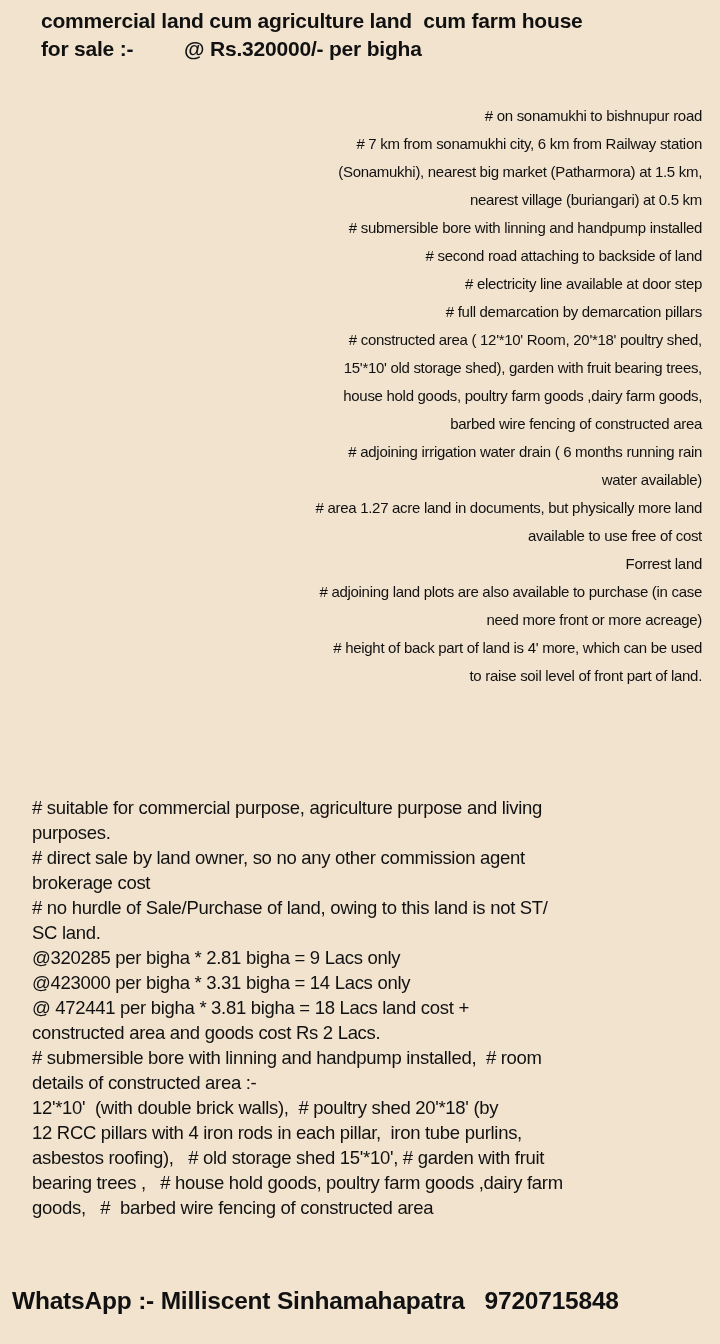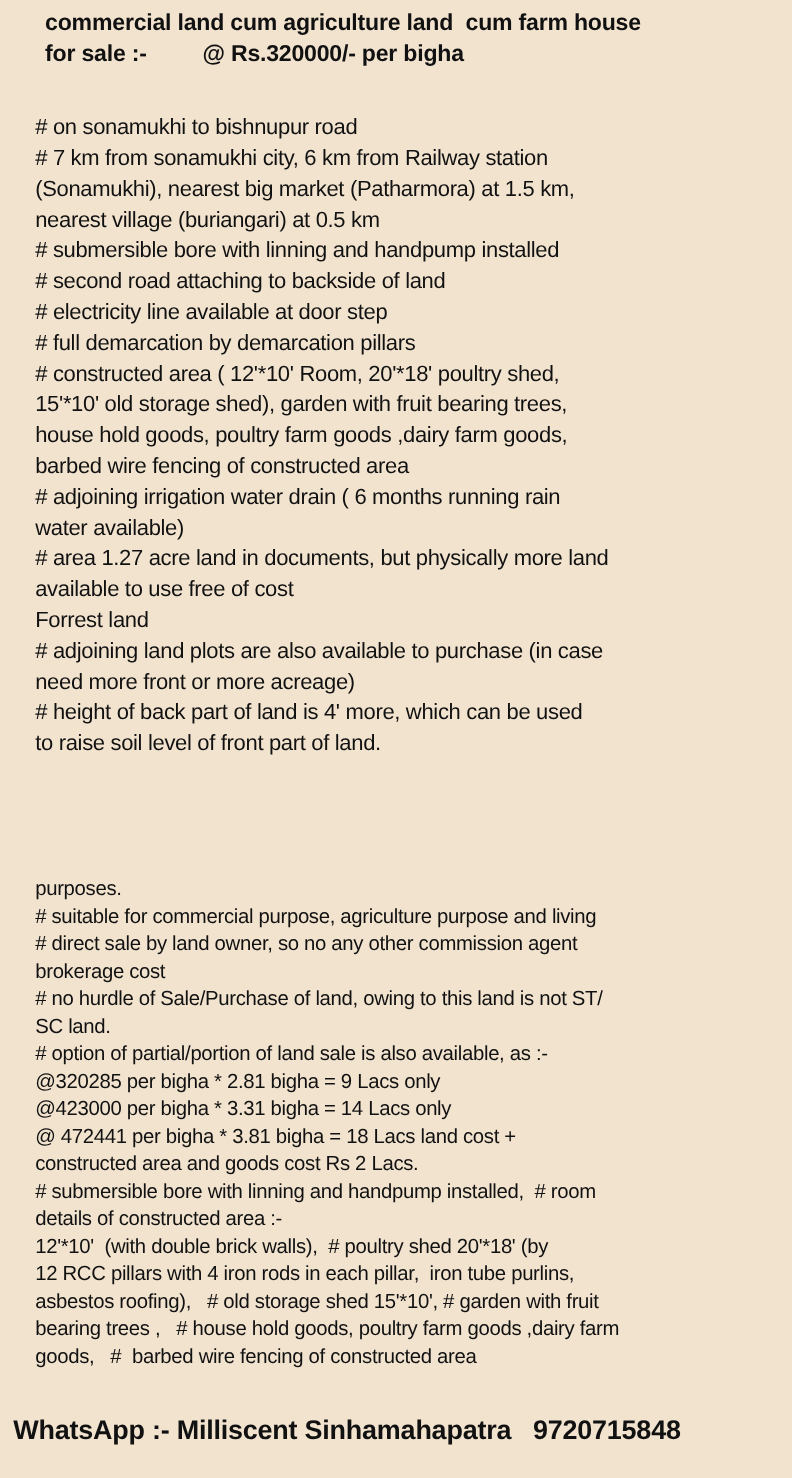--- a/index.html
+++ b/index.html
@@ -24,23 +24,24 @@
       font-size: 21px;
       line-height: 28px;
       letter-spacing: -0.2px;
     }
     .title .line { display: block; white-space: pre; }
     .section1 {
       position: absolute;
       left: 32px;
       top: 102px;
       width: 670px;
-      font-size: 20px;
+      font-size: 15px;
       line-height: 28px;
       letter-spacing: -0.3px;
+      text-align: right;
     }
     .section1 .line, .section2 .line { display: block; white-space: pre; }
     .section2 {
       position: absolute;
       left: 32px;
       top: 795px;
       width: 670px;
       font-size: 18.5px;
       line-height: 25px;
       letter-spacing: -0.3px;
@@ -83,27 +84,26 @@
   <span class="line"># area 1.27 acre land in documents, but physically more land</span>
   <span class="line">available to use free of cost</span>
   <span class="line">Forrest land</span>
   <span class="line"># adjoining land plots are also available to purchase (in case</span>
   <span class="line">need more front or more acreage)</span>
   <span class="line"># height of back part of land is 4' more, which can be used</span>
   <span class="line">to raise soil level of front part of land.</span>
 </div>
 
 <div class="section2">
+  <span class="line"># suitable for commercial purpose, agriculture purpose and living</span>
   <span class="line">purposes.</span>
-  <span class="line"># suitable for commercial purpose, agriculture purpose and living</span>
   <span class="line"># direct sale by land owner, so no any other commission agent</span>
   <span class="line">brokerage cost</span>
   <span class="line"># no hurdle of Sale/Purchase of land, owing to this land is not ST/</span>
   <span class="line">SC land.</span>
-  <span class="line"># option of partial/portion of land sale is also available, as :-</span>
   <span class="line">@320285 per bigha * 2.81 bigha = 9 Lacs only</span>
   <span class="line">@423000 per bigha * 3.31 bigha = 14 Lacs only</span>
   <span class="line">@ 472441 per bigha * 3.81 bigha = 18 Lacs land cost +</span>
   <span class="line">constructed area and goods cost Rs 2 Lacs.</span>
   <span class="line"># submersible bore with linning and handpump installed,  # room</span>
   <span class="line">details of constructed area :-</span>
   <span class="line">12'*10'  (with double brick walls),  # poultry shed 20'*18' (by</span>
   <span class="line">12 RCC pillars with 4 iron rods in each pillar,  iron tube purlins,</span>
   <span class="line">asbestos roofing),   # old storage shed 15'*10', # garden with fruit</span>
   <span class="line">bearing trees ,   # house hold goods, poultry farm goods ,dairy farm</span>

